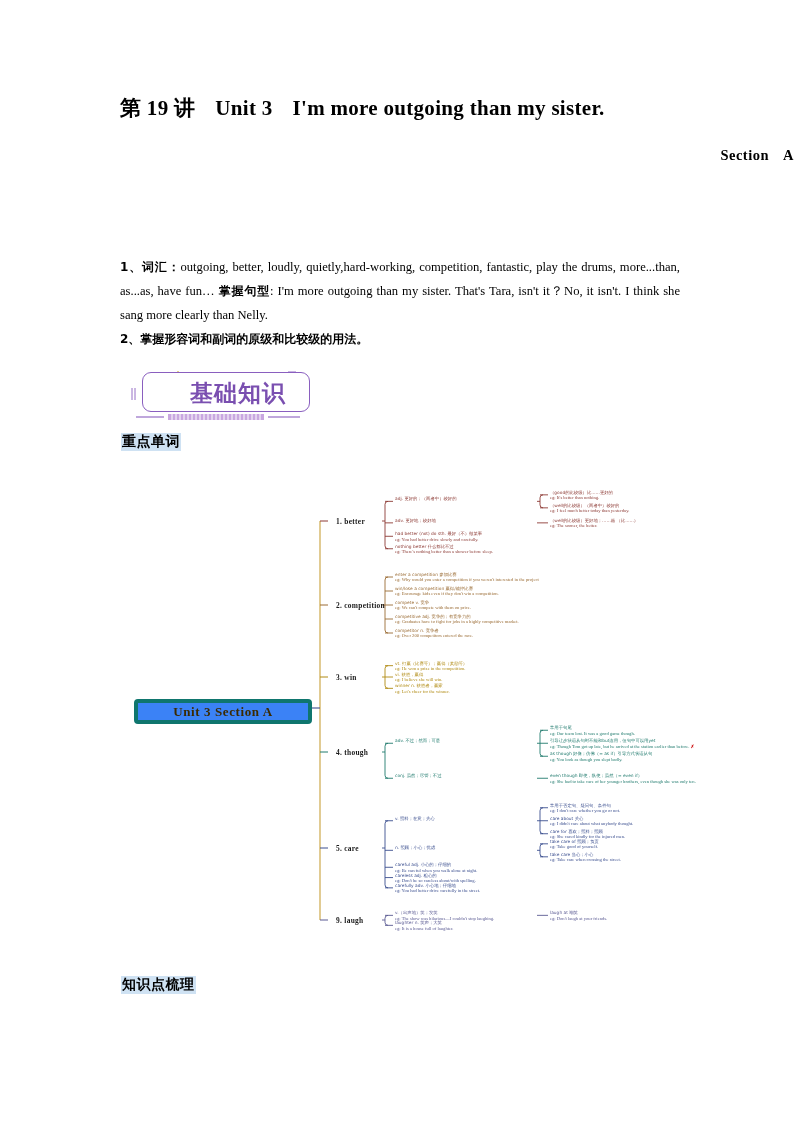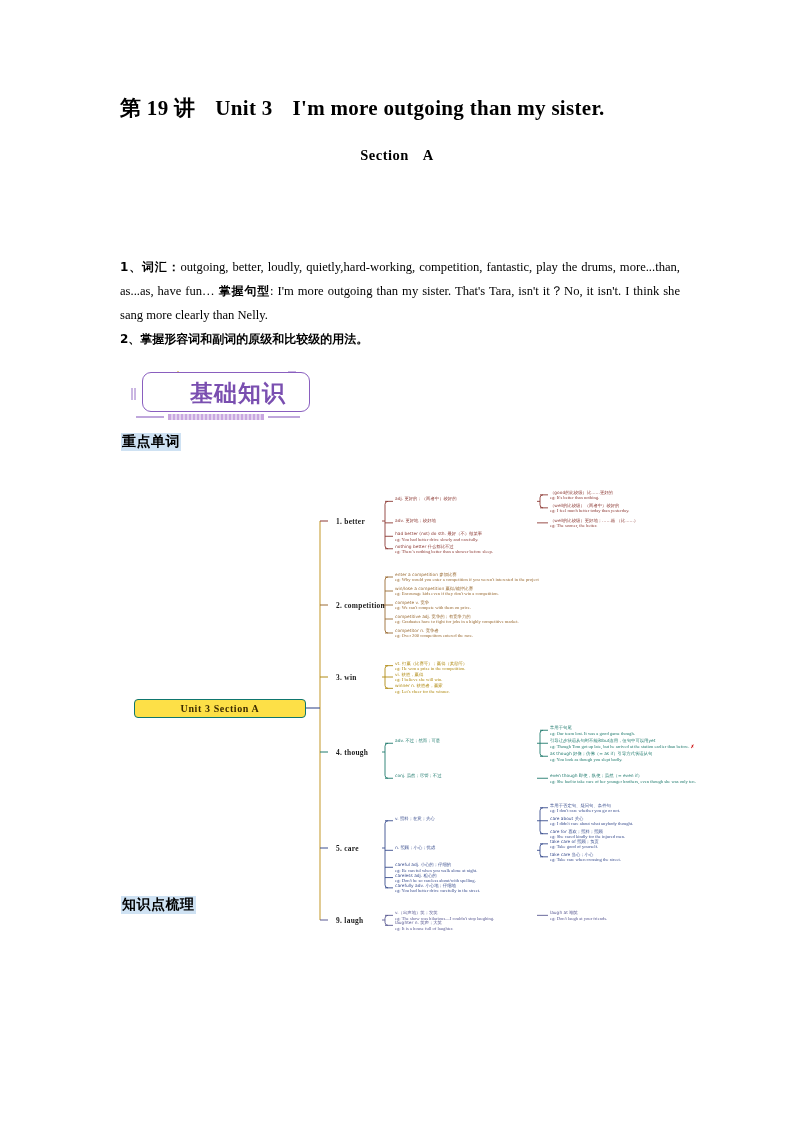--- a/index.html
+++ b/index.html
@@ -3,50 +3,50 @@
 <meta charset="utf-8">
 <style>
   html,body{margin:0;padding:0;background:#ffffff;}
   body{width:794px;height:1123px;position:relative;font-family:"Liberation Serif",serif;color:#000;}
   .page{position:absolute;left:0;top:0;width:794px;height:1123px;overflow:hidden;}
 
   
   .title-row{position:absolute;left:120px;top:94px;width:600px;font-size:21px;font-weight:bold;letter-spacing:.3px;white-space:nowrap;}
   .title-row .seg{display:inline-block;vertical-align:baseline;}
   .sp-wide{display:inline-block;width:20px;}
-  .section-line{position:absolute;left:0;top:147px;width:794px;text-align:center;font-size:14.5px;font-weight:bold;letter-spacing:.5px;}
+  .section-line{position:absolute;left:0;top:147px;width:794px;text-align:right;font-size:14.5px;font-weight:bold;letter-spacing:.5px;}
   .section-line .gap{display:inline-block;width:14px;}
 
   
   .badge1{position:absolute;left:118px;top:170px;width:185px;height:78px;}
   .badge1 .box{position:absolute;left:38px;top:14px;width:128px;height:40px;border:2.2px solid #2b2b2b;background:#fff;}
   .badge1 .label{position:absolute;left:44px;top:19px;width:118px;text-align:center;font-family:"DejaVu Sans",sans-serif;font-weight:bold;font-size:21px;color:#4a76c7;letter-spacing:1px;}
   .badge1 svg{position:absolute;left:0;top:0;}
 
   
   .obj{position:absolute;left:120px;top:255px;width:560px;font-size:12.6px;line-height:24px;text-align:justify;}
   .obj .cnb{font-family:"DejaVu Sans",sans-serif;font-size:12px;font-weight:bold;}
 
   
   .badge2{position:absolute;left:118px;top:370px;width:195px;height:55px;}
   .badge2 .box{position:absolute;left:24px;top:2px;width:166px;height:38px;border:1.6px solid #8a5fbf;border-radius:9px;background:#fff;}
   .badge2 .label{position:absolute;left:72px;top:8px;font-family:"DejaVu Sans",sans-serif;font-weight:bold;font-size:23px;color:#7a4fb0;letter-spacing:1px;}
   .badge2 svg{position:absolute;left:0;top:0;}
 
   .hl{background:#cfe2f3;font-family:"DejaVu Sans",sans-serif;font-weight:bold;font-size:14px;letter-spacing:.5px;padding:0 1px;}
   .sub1{position:absolute;left:121px;top:433px;}
-  .sub2{position:absolute;left:121px;top:896px;}
+  .sub2{position:absolute;left:121px;top:976px;}
   .bottom-line{position:absolute;left:121px;top:983px;width:570px;font-size:12.6px;line-height:18px;}
   .blue{color:#2f6fba;}
 
   
   .map{position:absolute;left:120px;top:465px;width:660px;height:480px;}
   .map svg{position:absolute;left:0;top:0;}
-  .root{position:absolute;left:14px;top:234px;width:170px;height:17px;background:#fde047;border:1px solid #0f766e;border-radius:4px;
-        color:#3b2a00;font-family:"Liberation Serif",serif;font-weight:bold;font-size:10px;letter-spacing:.6px;
+  .root{position:absolute;left:14px;top:234px;width:170px;height:17px;background:#3b82f6;border:4px solid #0f766e;border-radius:4px;
+        color:#3b2a00;font-family:"Liberation Serif",serif;font-weight:bold;font-size:13px;letter-spacing:.6px;
         display:flex;align-items:center;justify-content:center;}
   .blabel{position:absolute;font-family:"Liberation Serif",serif;font-weight:bold;font-size:7.4px;color:#1a1a1a;letter-spacing:.3px;white-space:nowrap;}
   .leaf{position:absolute;font-size:4.35px;line-height:5.4px;font-family:"DejaVu Sans",sans-serif;letter-spacing:0px;}
   .leaf .en{font-family:"Liberation Serif",serif;font-size:4.6px;}
   .red-x{color:#d02020;font-weight:bold;}
   .c1{color:#8d3b35;}
   .c2{color:#9a6b33;}
   .c3{color:#b08a12;}
   .c4{color:#1f7a6d;}
   .c5{color:#3b4f8f;}

